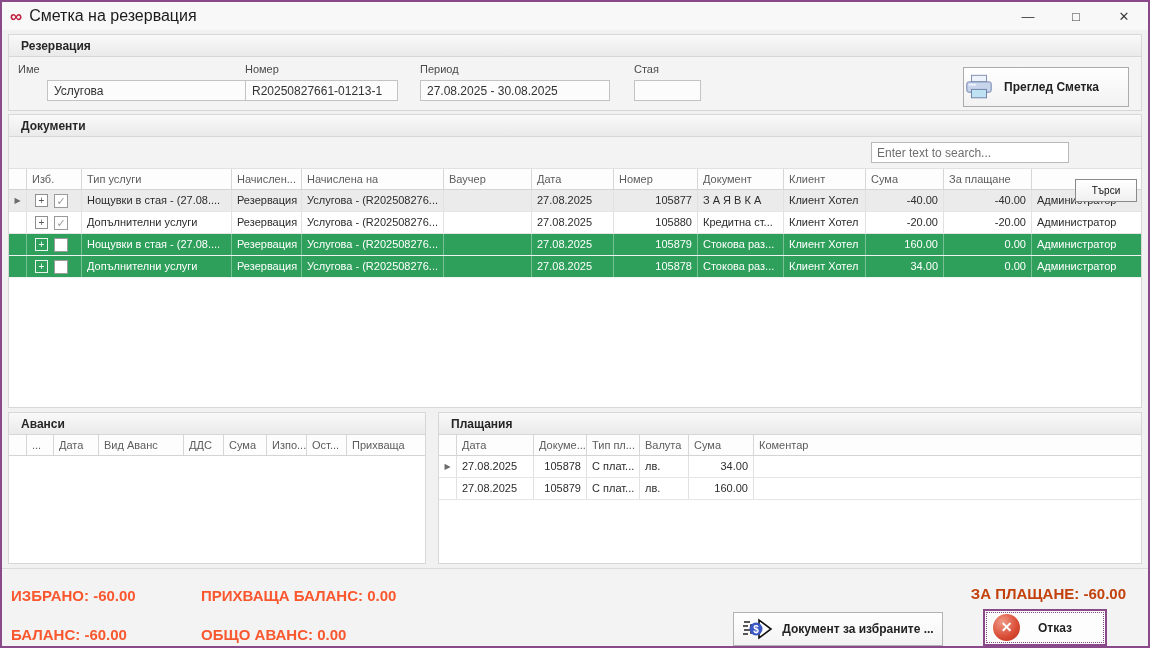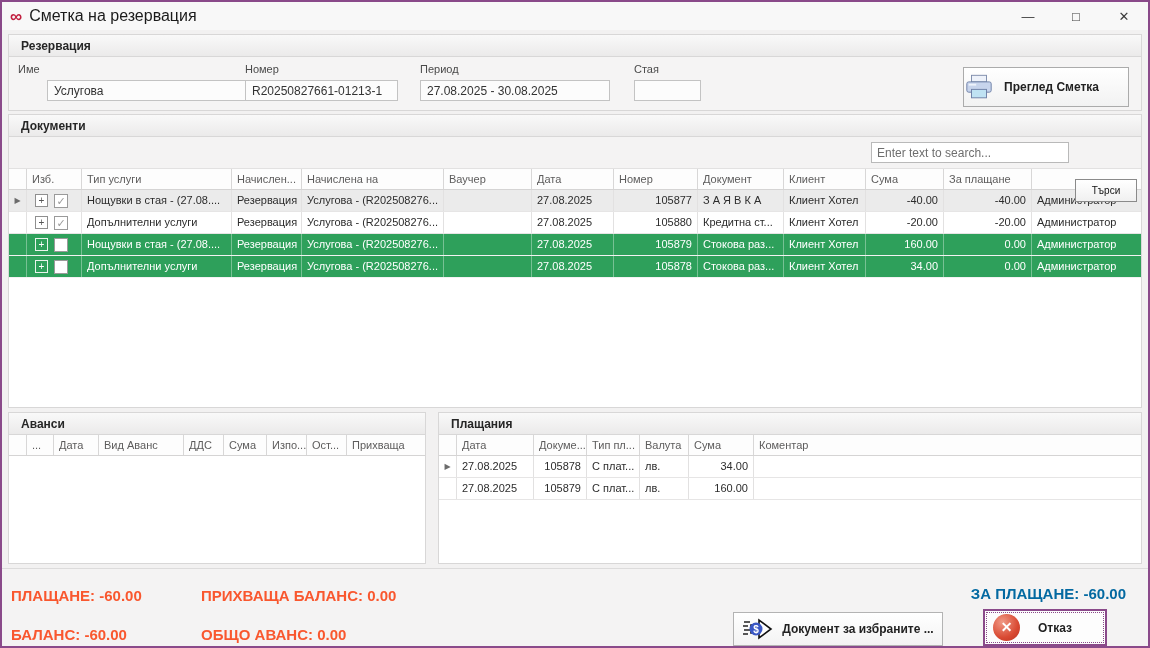--- a/index.html
+++ b/index.html
@@ -98,21 +98,21 @@
   .a6{width:40px;flex:none}.a7{width:40px;flex:none}.a8{flex:1}
   
   .p0{width:18px;flex:none}.p1{width:77px;flex:none}.p2{width:53px;flex:none}
   .p3{width:53px;flex:none}.p4{width:49px;flex:none}.p5{width:65px;flex:none}.p6{flex:1}
   
   .footer {
     position:absolute; left:0; right:0; top:566px; bottom:0;
     background:#f4f3f3; border-top:1px solid #dcdbdb;
   }
   .sum-label { position:absolute; font-size:15px; font-weight:bold; color:#f9572e; white-space:nowrap; }
-  .topay { position:absolute; font-size:15px; font-weight:bold; color:#0369a1; white-space:nowrap; }
+  .topay { position:absolute; font-size:15px; font-weight:bold; color:#c2410c; white-space:nowrap; }
   .docsel-btn {
     position:absolute; left:731px; top:43px; width:210px; height:34px;
     border:1px solid #b3b3b3; background:linear-gradient(#ffffff,#f3f3f3);
     display:flex; align-items:center; justify-content:center; gap:8px; cursor:pointer;
   }
   .docsel-btn span { font-size:12px; font-weight:bold; color:#222; }
   .cancel-btn {
     position:absolute; left:981px; top:40px; width:124px; height:37px;
     border:2px solid #8a4a8a; background:#fdfdfd; cursor:pointer;
     display:flex; align-items:center; padding-left:8px; gap:18px;
@@ -305,21 +305,21 @@
       <div class="gc p2 num">105879</div>
       <div class="gc p3">С плат...</div>
       <div class="gc p4">лв.</div>
       <div class="gc p5 num">160.00</div>
       <div class="gc p6" style="border-right:none;"></div>
     </div>
   </div>
 
   <div class="footer">
     <div class="sum-label" style="left:9px; top:18px;">
-      <span>ПЛАЩАНЕ:</span> <span>-60.00</span>
+      <span>ИЗБРАНО:</span> <span>-60.00</span>
     </div>
     <div class="sum-label" style="left:199px; top:18px;">
       <span>ПРИХВАЩА БАЛАНС:</span> <span>0.00</span>
     </div>
     <div class="sum-label" style="left:9px; top:57px;">
       <span>БАЛАНС:</span> <span>-60.00</span>
     </div>
     <div class="sum-label" style="left:199px; top:57px;">
       <span>ОБЩО АВАНС:</span> <span>0.00</span>
     </div>

